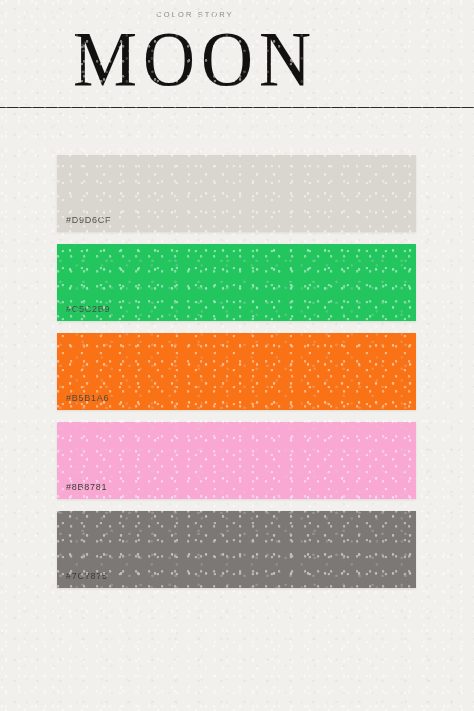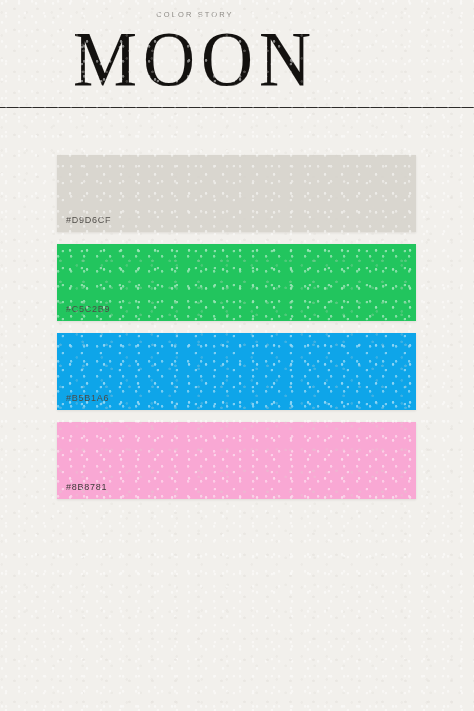--- a/index.html
+++ b/index.html
@@ -120,26 +120,29 @@
   <div class="swatches">
 
     <div class="swatch" style="background-color: rgb(217, 214, 207);">
       <span class="swatch-label">#D9D6CF</span>
     </div>
 
     <div class="swatch" style="background-color: #22c55e;">
       <span class="swatch-label">#C5C2B9</span>
     </div>
 
-    <div class="swatch" style="background-color: #0ea5e9;">
+    <div class="swatch" style="background-color: #f97316;">
       <span class="swatch-label">#B5B1A6</span>
     </div>
 
 
     <div class="swatch" style="background-color: #f9a8d4;">
       <span class="swatch-label on-dark">#8B8781</span>
     </div>
 
+    <div class="swatch" style="background-color: rgb(124, 120, 117);">
+      <span class="swatch-label on-dark">#7C7875</span>
+    </div>
 
   </div>
 </div>
 
 <div class="paper-texture"></div>
 
 </body></html>

